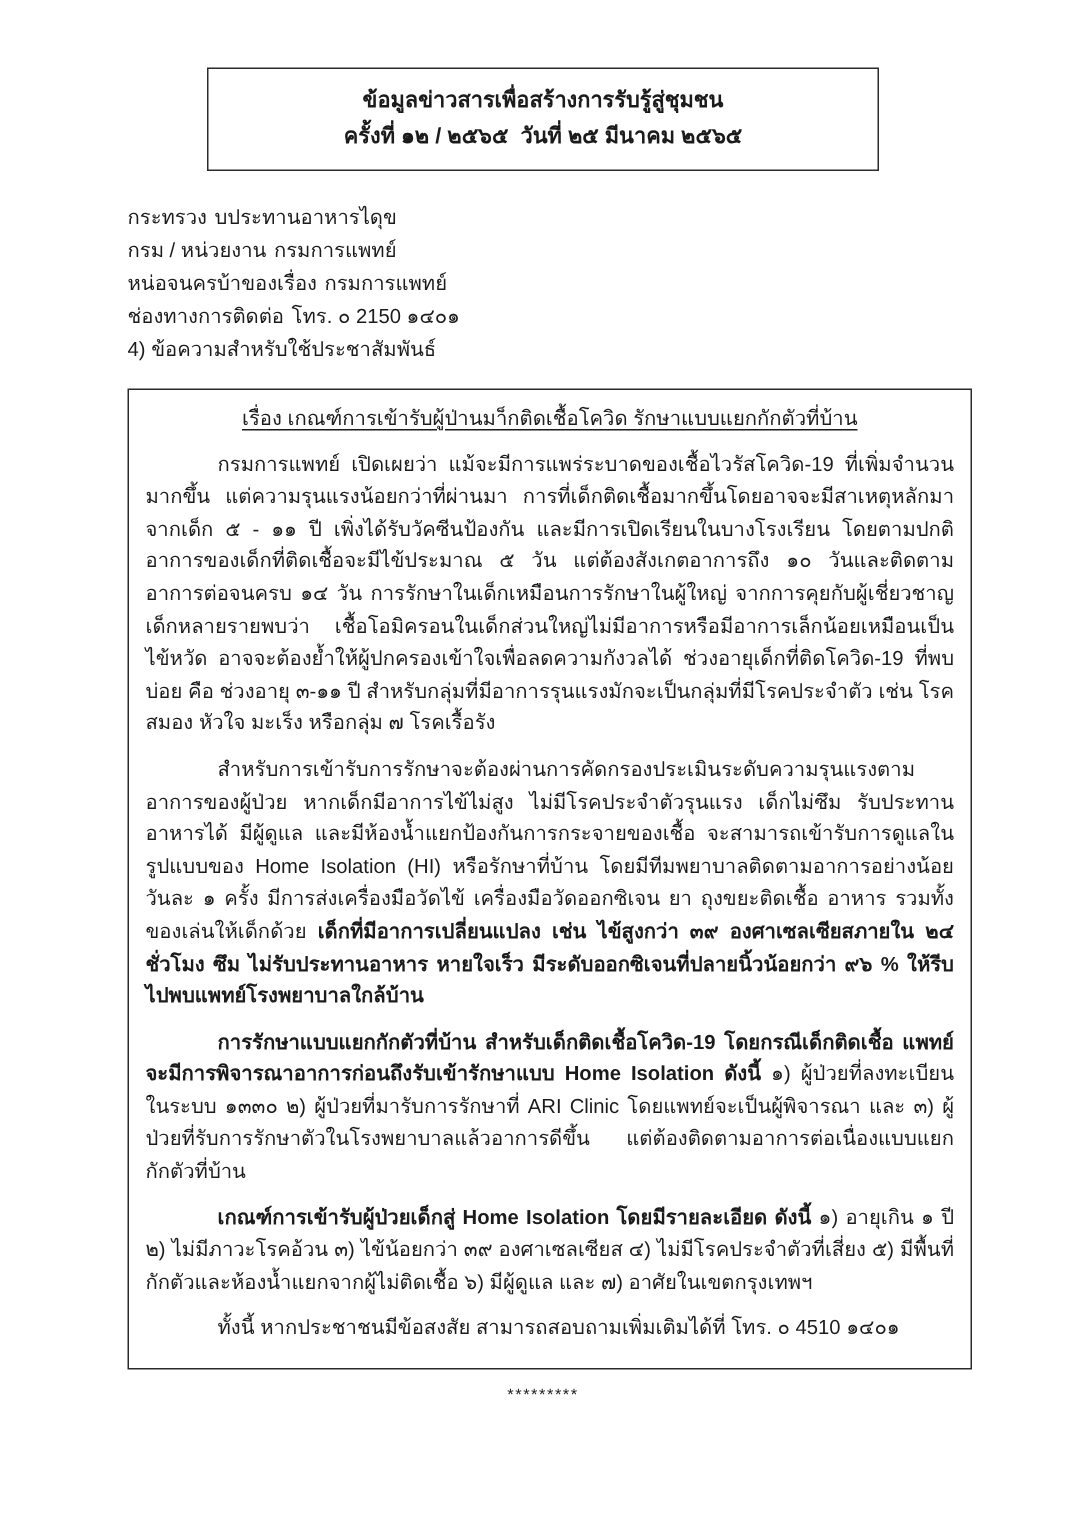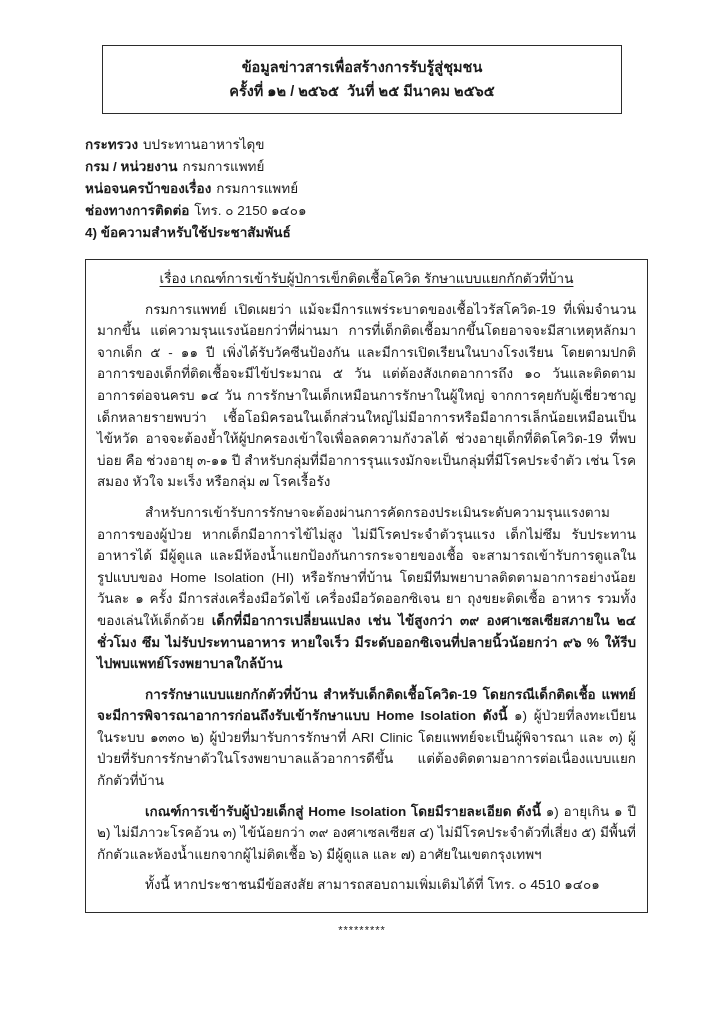--- a/index.html
+++ b/index.html
@@ -7,36 +7,36 @@
     position:relative;
     width:724px;height:1024px;
     background:#ffffff;
     color:#1b1b1b;
     font-family:"Liberation Sans","DejaVu Sans",sans-serif;
     overflow:hidden;
     box-sizing:border-box;
   }
   .header-box{
     box-sizing:border-box;
-    width:520px;
+    width:448px;
     margin:45px auto 0 auto;
     border:1.5px solid #2b2b2b;
     padding:9px 8px 10px 8px;
     text-align:center;
     font-weight:bold;
     font-size:14.5px;
     line-height:24px;
   }
   .meta{
     margin:20px 76px 0 85px;
     font-size:13.5px;
     line-height:22px;
   }
   .meta-row{white-space:nowrap;}
-  .meta-label{font-weight:bold;margin-right:5px;margin-top:28px;}
+  .meta-label{font-weight:normal;margin-right:5px;margin-top:28px;}
   .content-box{
     box-sizing:border-box;
     margin:15px 76px 0 85px;
     border:1.5px solid #2b2b2b;
     padding:8px 11px 16px 11px;
     font-size:13.5px;
     line-height:21.6px;
   }
   .content-title{
     text-align:center;
@@ -83,21 +83,21 @@
     </div>
     <div class="meta-row">
       <span class="meta-label">ช่องทางการติดต่อ</span><span>โทร. ๐ 2150 ๑๔๐๑</span>
     </div>
     <div class="meta-row">
       <span class="meta-label">4) ข้อความสำหรับใช้ประชาสัมพันธ์</span><span></span>
     </div>
   </div>
 
   <div class="content-box">
-    <div class="content-title">เรื่อง เกณฑ์การเข้ารับผู้ป่การเข็กติดเชื้อโควิด รักษาแบบแยกกักตัวที่บ้าน</div>
+    <div class="content-title">เรื่อง เกณฑ์การเข้ารับผู้ป่านมา็กติดเชื้อโควิด รักษาแบบแยกกักตัวที่บ้าน</div>
 
     <p><span>กรมการแพทย์ เปิดเผยว่า แม้จะมีการแพร่ระบาดของเชื้อไวรัสโควิด-19 ที่เพิ่มจำนวนมากขึ้น แต่ความรุนแรงน้อยกว่าที่ผ่านมา การที่เด็กติดเชื้อมากขึ้นโดยอาจจะมีสาเหตุหลักมาจากเด็ก ๕ - ๑๑ ปี เพิ่งได้รับวัคซีนป้องกัน และมีการเปิดเรียนในบางโรงเรียน โดยตามปกติอาการของเด็กที่ติดเชื้อจะมีไข้ประมาณ ๕ วัน แต่ต้องสังเกตอาการถึง ๑๐ วันและติดตามอาการต่อจนครบ ๑๔ วัน การรักษาในเด็กเหมือนการรักษาในผู้ใหญ่ จากการคุยกับผู้เชี่ยวชาญเด็กหลายรายพบว่า เชื้อโอมิครอนในเด็กส่วนใหญ่ไม่มีอาการหรือมีอาการเล็กน้อยเหมือนเป็นไข้หวัด อาจจะต้องย้ำให้ผู้ปกครองเข้าใจเพื่อลดความกังวลได้ ช่วงอายุเด็กที่ติดโควิด-19 ที่พบบ่อย คือ ช่วงอายุ ๓-๑๑ ปี สำหรับกลุ่มที่มีอาการรุนแรงมักจะเป็นกลุ่มที่มีโรคประจำตัว เช่น โรคสมอง หัวใจ มะเร็ง หรือกลุ่ม ๗ โรคเรื้อรัง</span></p>
 
     <p><span>สำหรับการเข้ารับการรักษาจะต้องผ่านการคัดกรองประเมินระดับความรุนแรงตามอาการของผู้ป่วย หากเด็กมีอาการไข้ไม่สูง ไม่มีโรคประจำตัวรุนแรง เด็กไม่ซึม รับประทานอาหารได้ มีผู้ดูแล และมีห้องน้ำแยกป้องกันการกระจายของเชื้อ จะสามารถเข้ารับการดูแลในรูปแบบของ Home Isolation (HI) หรือรักษาที่บ้าน โดยมีทีมพยาบาลติดตามอาการอย่างน้อย วันละ ๑ ครั้ง มีการส่งเครื่องมือวัดไข้ เครื่องมือวัดออกซิเจน ยา ถุงขยะติดเชื้อ อาหาร รวมทั้งของเล่นให้เด็กด้วย </span><span class="b">เด็กที่มีอาการเปลี่ยนแปลง เช่น ไข้สูงกว่า ๓๙ องศาเซลเซียสภายใน ๒๔ ชั่วโมง ซึม ไม่รับประทานอาหาร หายใจเร็ว มีระดับออกซิเจนที่ปลายนิ้วน้อยกว่า ๙๖ % ให้รีบไปพบแพทย์โรงพยาบาลใกล้บ้าน</span></p>
 
     <p><span class="b">การรักษาแบบแยกกักตัวที่บ้าน สำหรับเด็กติดเชื้อโควิด-19 โดยกรณีเด็กติดเชื้อ แพทย์จะมีการพิจารณาอาการก่อนถึงรับเข้ารักษาแบบ Home Isolation ดังนี้ </span><span>๑) ผู้ป่วยที่ลงทะเบียนในระบบ ๑๓๓๐ ๒) ผู้ป่วยที่มารับการรักษาที่ ARI Clinic โดยแพทย์จะเป็นผู้พิจารณา และ ๓) ผู้ป่วยที่รับการรักษาตัวในโรงพยาบาลแล้วอาการดีขึ้น แต่ต้องติดตามอาการต่อเนื่องแบบแยกกักตัวที่บ้าน</span></p>
 
     <p><span class="b">เกณฑ์การเข้ารับผู้ป่วยเด็กสู่ Home Isolation โดยมีรายละเอียด ดังนี้ </span><span>๑) อายุเกิน ๑ ปี ๒) ไม่มีภาวะโรคอ้วน ๓) ไข้น้อยกว่า ๓๙ องศาเซลเซียส ๔) ไม่มีโรคประจำตัวที่เสี่ยง ๕) มีพื้นที่กักตัวและห้องน้ำแยกจากผู้ไม่ติดเชื้อ ๖) มีผู้ดูแล และ ๗) อาศัยในเขตกรุงเทพฯ</span></p>
 
     <p><span>ทั้งนี้ หากประชาชนมีข้อสงสัย สามารถสอบถามเพิ่มเติมได้ที่ โทร. ๐ 4510 ๑๔๐๑</span></p>

